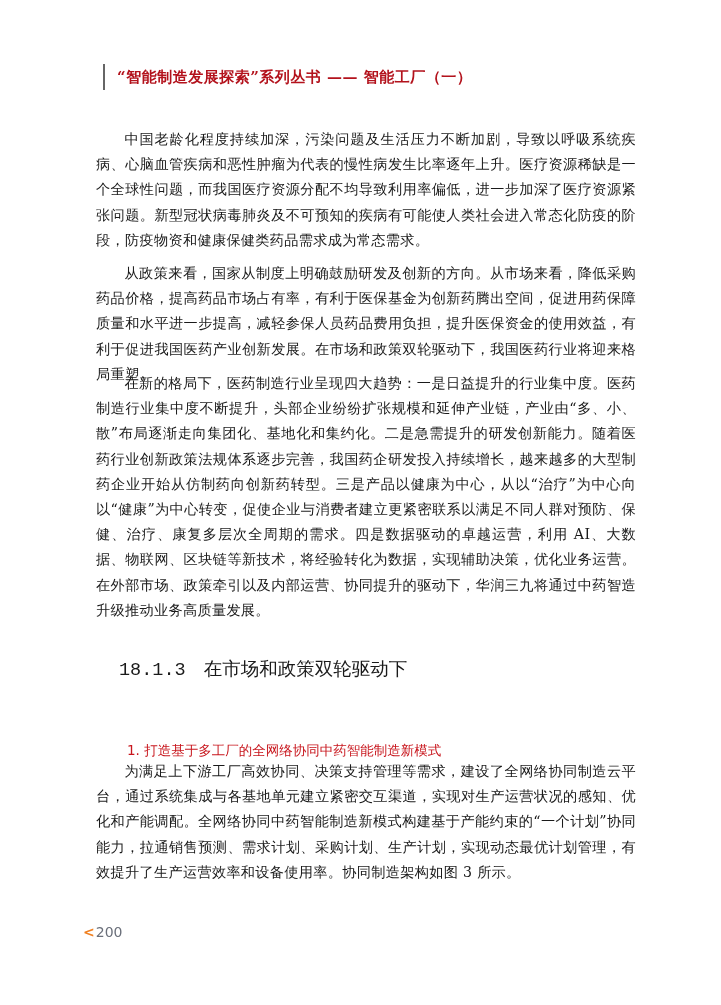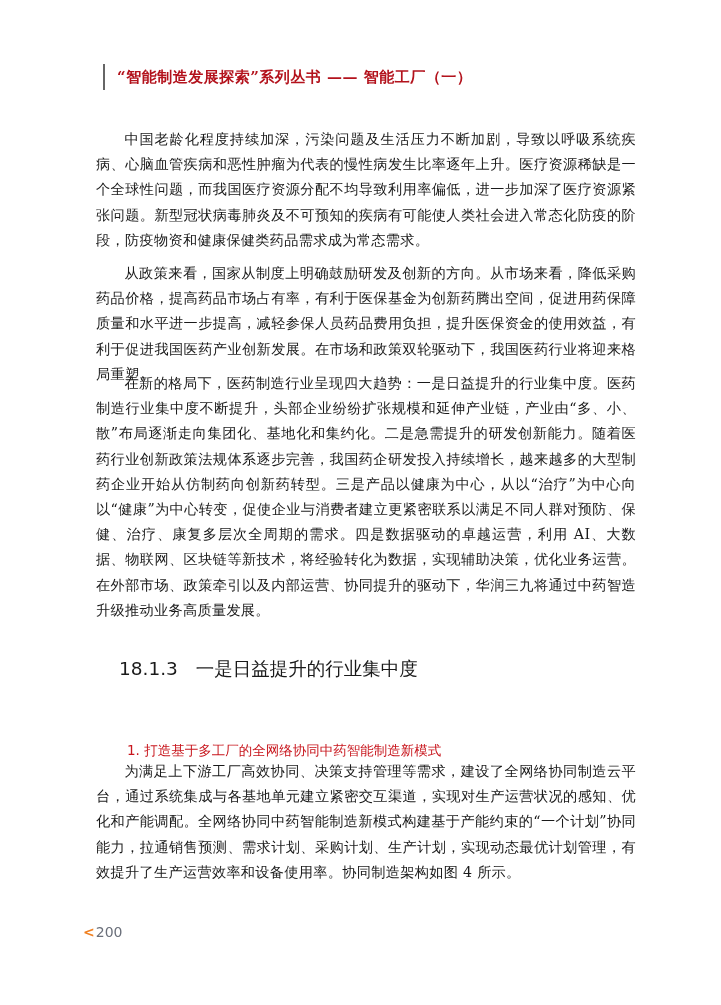--- a/index.html
+++ b/index.html
@@ -57,20 +57,21 @@
       position: absolute;
       left: 119px;
       top: 656px;
       font-family: "DejaVu Sans", "Liberation Sans", sans-serif;
       font-size: 18.5px;
       color: #1a1a1a;
       white-space: nowrap;
     }
     .section-heading .num {
       margin-right: 18px;
+      font-family: Liberation Mono, monospace;
     }
     .subheading {
       position: absolute;
       left: 127px;
       top: 742px;
       font-family: "DejaVu Sans", "Liberation Sans", sans-serif;
       font-size: 13.5px;
       color: #c8161d;
       white-space: nowrap;
     }
@@ -96,23 +97,23 @@
 <div class="header">
   <div class="header-bar"></div>
   <div class="header-title">“智能制造发展探索”系列丛书 —— 智能工厂（一）</div>
 </div>
 
 <p class="body-text" id="p1">中国老龄化程度持续加深，污染问题及生活压力不断加剧，导致以呼吸系统疾病、心脑血管疾病和恶性肿瘤为代表的慢性病发生比率逐年上升。医疗资源稀缺是一个全球性问题，而我国医疗资源分配不均导致利用率偏低，进一步加深了医疗资源紧张问题。新型冠状病毒肺炎及不可预知的疾病有可能使人类社会进入常态化防疫的阶段，防疫物资和健康保健类药品需求成为常态需求。</p>
 <p class="body-text" id="p2">从政策来看，国家从制度上明确鼓励研发及创新的方向。从市场来看，降低采购药品价格，提高药品市场占有率，有利于医保基金为创新药腾出空间，促进用药保障质量和水平进一步提高，减轻参保人员药品费用负担，提升医保资金的使用效益，有利于促进我国医药产业创新发展。在市场和政策双轮驱动下，我国医药行业将迎来格局重塑。</p>
 <p class="body-text" id="p3">在新的格局下，医药制造行业呈现四大趋势：一是日益提升的行业集中度。医药制造行业集中度不断提升，头部企业纷纷扩张规模和延伸产业链，产业由“多、小、散”布局逐渐走向集团化、基地化和集约化。二是急需提升的研发创新能力。随着医药行业创新政策法规体系逐步完善，我国药企研发投入持续增长，越来越多的大型制药企业开始从仿制药向创新药转型。三是产品以健康为中心，从以“治疗”为中心向以“健康”为中心转变，促使企业与消费者建立更紧密联系以满足不同人群对预防、保健、治疗、康复多层次全周期的需求。四是数据驱动的卓越运营，利用 AI、大数据、物联网、区块链等新技术，将经验转化为数据，实现辅助决策，优化业务运营。在外部市场、政策牵引以及内部运营、协同提升的驱动下，华润三九将通过中药智造升级推动业务高质量发展。</p>
 
 <div class="section-heading">
-  <span class="num">18.1.3</span><span>一是日益提升的行业集中度</span>
+  <span class="num">18.1.3</span><span>在市场和政策双轮驱动下</span>
 </div>
 
 <div class="subheading">1. 打造基于多工厂的全网络协同中药智能制造新模式</div>
 
-<p class="body-text" id="p4">为满足上下游工厂高效协同、决策支持管理等需求，建设了全网络协同制造云平台，通过系统集成与各基地单元建立紧密交互渠道，实现对生产运营状况的感知、优化和产能调配。全网络协同中药智能制造新模式构建基于产能约束的“一个计划”协同能力，拉通销售预测、需求计划、采购计划、生产计划，实现动态最优计划管理，有效提升了生产运营效率和设备使用率。协同制造架构如图 4 所示。</p>
+<p class="body-text" id="p4">为满足上下游工厂高效协同、决策支持管理等需求，建设了全网络协同制造云平台，通过系统集成与各基地单元建立紧密交互渠道，实现对生产运营状况的感知、优化和产能调配。全网络协同中药智能制造新模式构建基于产能约束的“一个计划”协同能力，拉通销售预测、需求计划、采购计划、生产计划，实现动态最优计划管理，有效提升了生产运营效率和设备使用率。协同制造架构如图 3 所示。</p>
 
 <div class="page-number">
   <span class="arrow">&lt;</span>
     <span>200</span>
 </div>
 
 </body></html>

